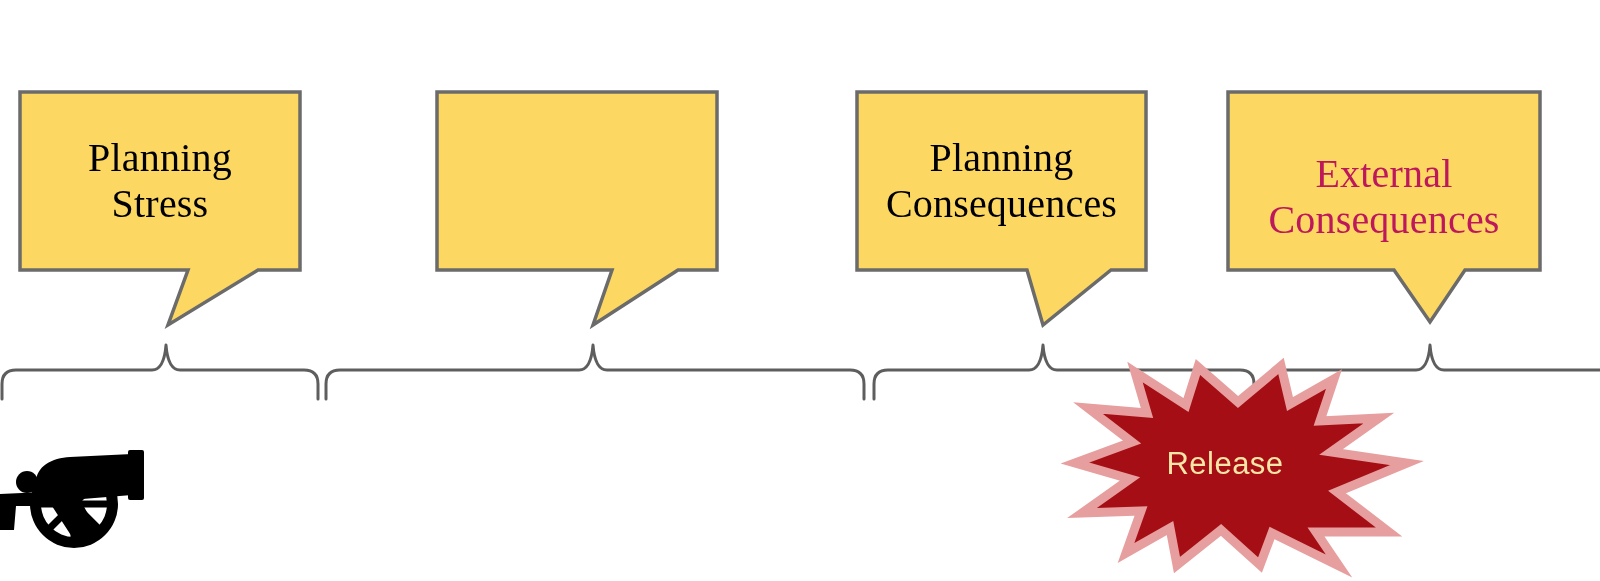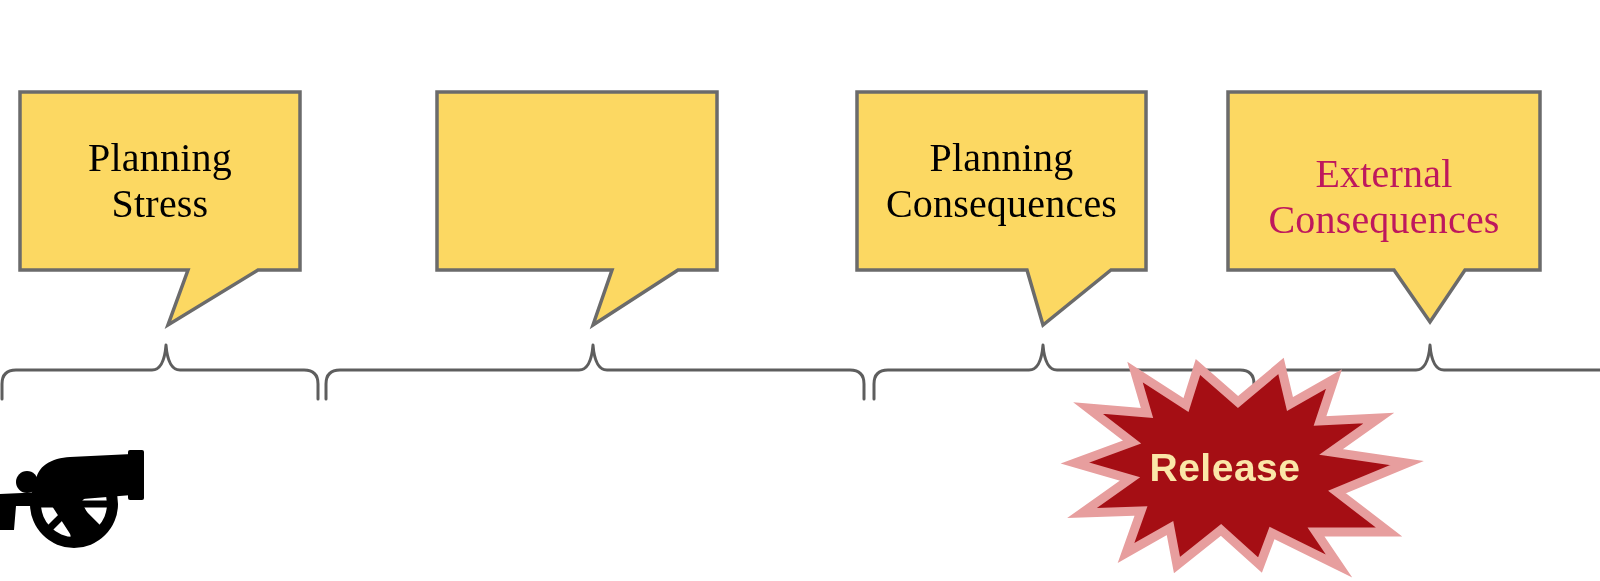--- a/index.html
+++ b/index.html
@@ -36,22 +36,22 @@
     font-size: 40px;
     line-height: 1.16;
     letter-spacing: 0.2px;
     white-space: pre-line;
     pointer-events: none;
   }
   .burst-label {
     position: absolute;
     text-align: center;
     font-family: "Liberation Sans", "DejaVu Sans", sans-serif;
-    font-weight: bold;
-    font-size: 39px;
+    font-weight: normal;
+    font-size: 31px;
     letter-spacing: 0.5px;
     pointer-events: none;
   }
 </style>
 </head>
 <body style="background: rgb(255, 255, 255);">
 
 <div id="stage">
 
   <svg id="scene" viewBox="0 0 1600 581" width="1600" height="581" xmlns="http://www.w3.org/2000/svg">

